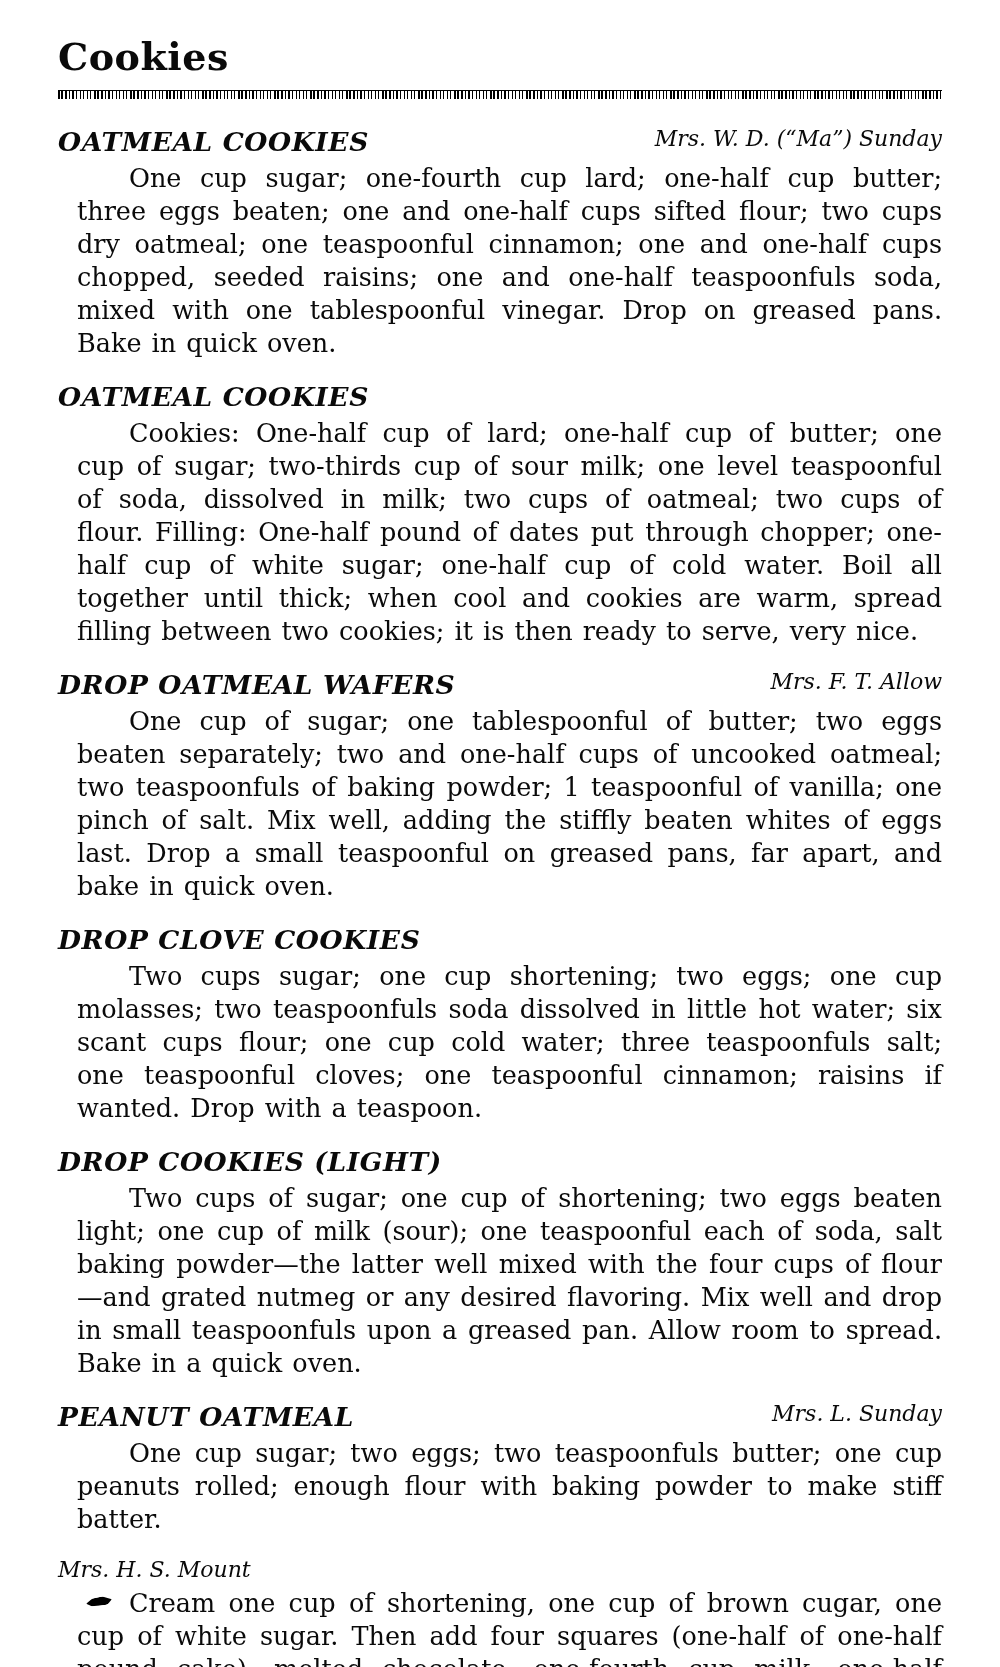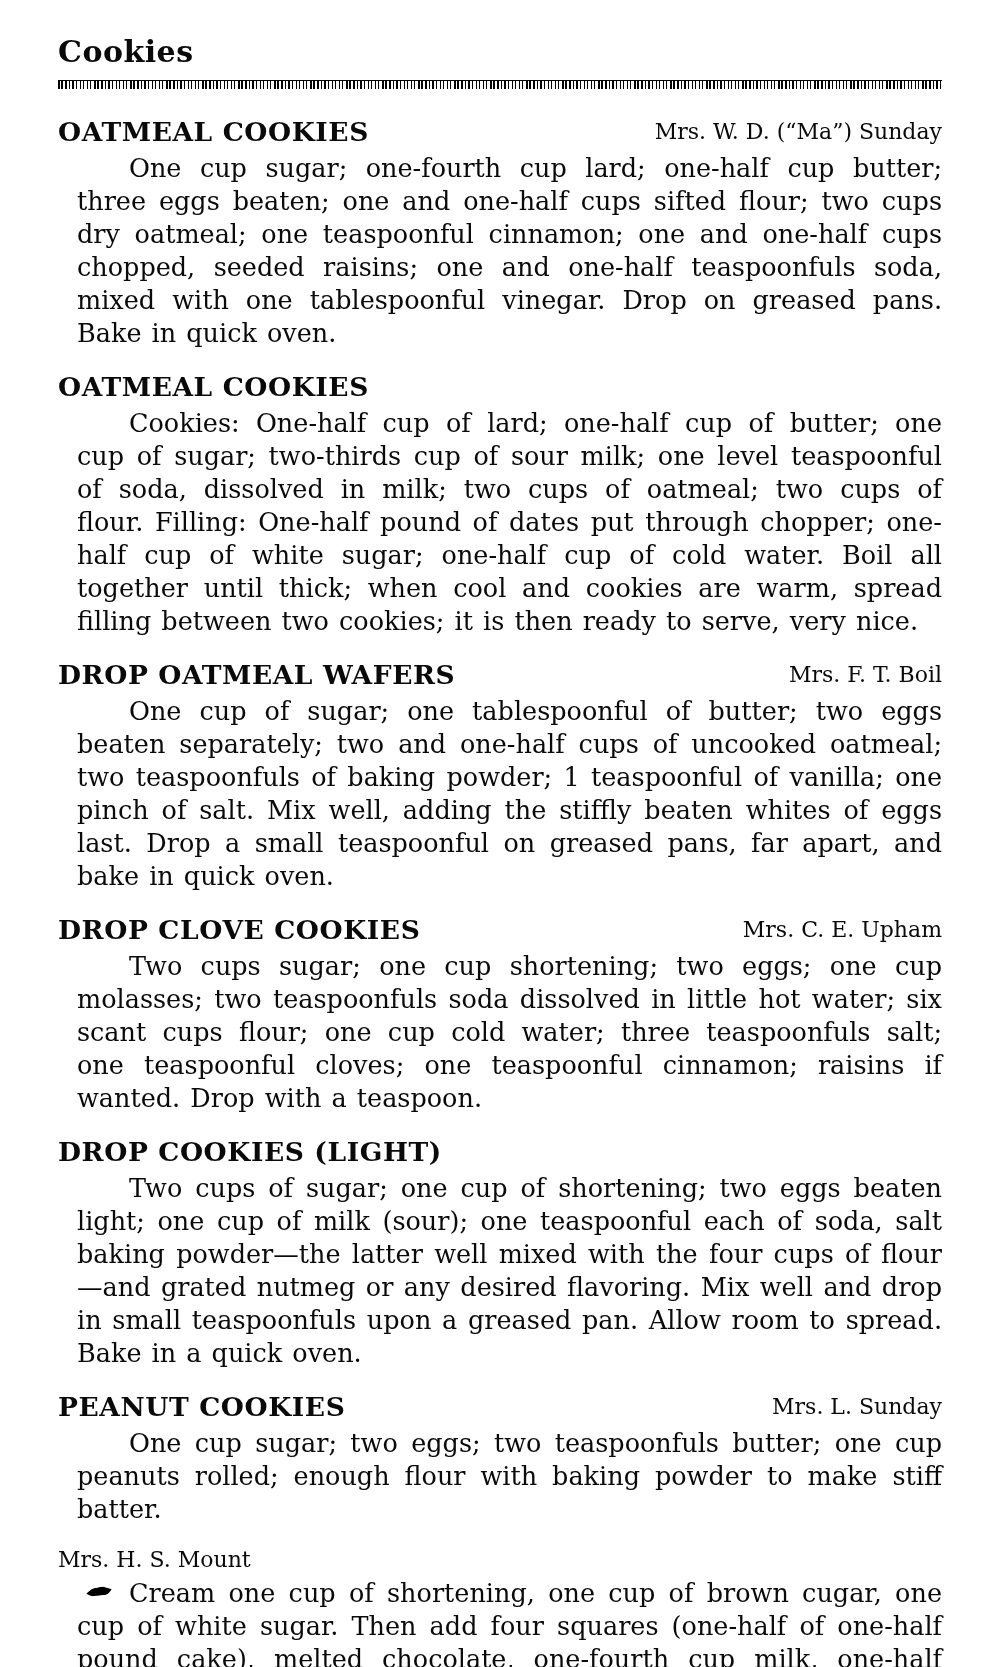--- a/index.html
+++ b/index.html
@@ -8,42 +8,43 @@
     width: 1000px;
     height: 1667px;
     margin: 0 auto;
     font-family: "DejaVu Serif", "Liberation Serif", serif;
     color: #0a0a0a;
     padding: 34px 58px 0 58px;
     position: relative;
     overflow: hidden;
   }
   .running-head {
-    font-size: 30px;
+    font-size: 38px;
     font-weight: bold;
     letter-spacing: 0.5px;
   }
   .ornament-rule {
     margin-top: 11px;
     height: 9px;
     width: 100%;
     background:
       repeating-linear-gradient(90deg,
         #000 0px, #000 1.6px,
         transparent 1.6px, transparent 3.4px,
         #000 3.4px, #000 4.6px,
         transparent 4.6px, transparent 7.2px);
     border-top: 1px solid #000;
   }
   .recipes { margin-top: 27px; }
   .recipe { margin-bottom: 21px; }
   .recipe-head {
     display: flex;
     justify-content: space-between;
-    align-items: center;
+    align-items: flex-start;
+    font-style: italic;
   }
   .recipe-title {
     font-size: 26.5px;
     font-weight: bold;
     letter-spacing: 0.6px;
     white-space: nowrap;
   }
   .recipe-contrib {
     font-size: 22px;
     font-weight: normal;
@@ -92,44 +93,43 @@
   <article class="recipe">
     <div class="recipe-head">
       <span class="recipe-title">OATMEAL COOKIES</span>
     </div>
     <p class="recipe-body">Cookies:  One-half cup of lard; one-half cup of butter; one cup of sugar; two-thirds cup of sour milk; one level teaspoonful of soda, dissolved in milk; two cups of oatmeal; two cups of flour.  Filling: One-half pound of dates put through chopper; one-half cup of white sugar; one-half cup of cold water.  Boil all together until thick; when cool and cookies are warm, spread filling between two cookies; it is then ready to serve, very nice.</p>
   </article>
 
   <article class="recipe">
     <div class="recipe-head">
       <span class="recipe-title">DROP OATMEAL WAFERS</span>
-      <span class="recipe-contrib">Mrs. F. T. Boil</span>
+      <span class="recipe-contrib">Mrs. F. T. Allow</span>
     </div>
     <p class="recipe-body">One cup of sugar; one tablespoonful of butter; two eggs beaten separately; two and one-half cups of uncooked oatmeal; two teaspoonfuls of baking powder; 1 teaspoonful of vanilla; one pinch of salt.  Mix well, adding the stiffly beaten whites of eggs last.  Drop a small teaspoonful on greased pans, far apart, and bake in quick oven.</p>
   </article>
 
   <article class="recipe">
     <div class="recipe-head">
       <span class="recipe-title">DROP CLOVE COOKIES</span>
-      <span class="recipe-contrib">Mrs. C. E. Upham</span>
     </div>
     <p class="recipe-body">Two cups sugar; one cup shortening; two eggs; one cup molasses; two teaspoonfuls soda dissolved in little hot water; six scant cups flour; one cup cold water; three teaspoonfuls salt; one teaspoonful cloves; one teaspoonful cinnamon; raisins if wanted.  Drop with a teaspoon.</p>
   </article>
 
   <article class="recipe">
     <div class="recipe-head">
       <span class="recipe-title">DROP COOKIES (LIGHT)</span>
       <span class="recipe-contrib"></span>
     </div>
     <p class="recipe-body">Two cups of sugar; one cup of shortening; two eggs beaten light; one cup of milk (sour); one teaspoonful each of soda, salt baking powder—the latter well mixed with the four cups of flour—and grated nutmeg or any desired flavoring.  Mix well and drop in small teaspoonfuls upon a greased pan.  Allow room to spread.  Bake in a quick oven.</p>
   </article>
 
   <article class="recipe">
     <div class="recipe-head">
-      <span class="recipe-title">PEANUT COOKIES</span>
+      <span class="recipe-title">PEANUT OATMEAL</span>
       <span class="recipe-contrib">Mrs. L. Sunday</span>
     </div>
     <p class="recipe-body">One cup sugar; two eggs; two teaspoonfuls butter; one cup peanuts rolled; enough flour with baking powder to make stiff batter.</p>
   </article>
 
   <article class="recipe chocolate-wrap">
     <div class="recipe-head">
       <span class="recipe-contrib">Mrs. H. S. Mount</span>
     </div>
     <span class="ink-smudge"></span>

